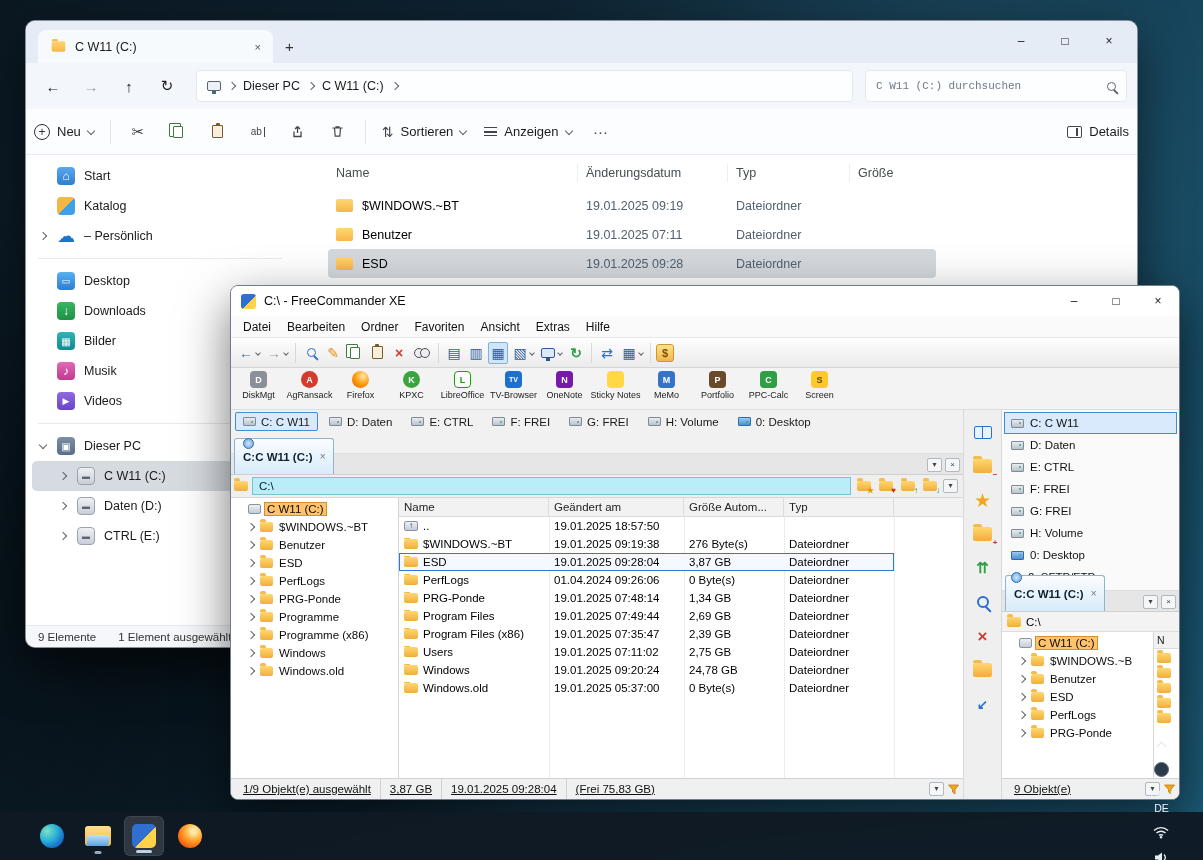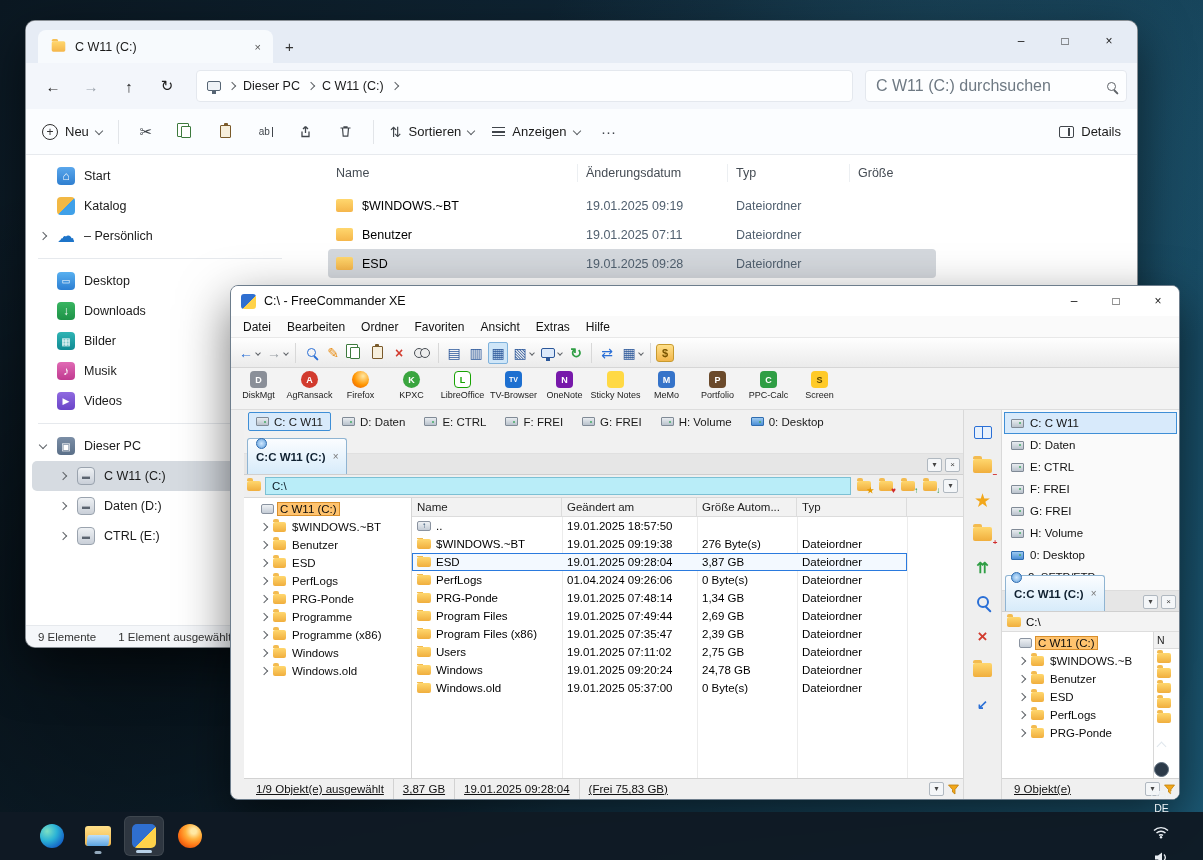--- a/index.html
+++ b/index.html
@@ -72,25 +72,25 @@
 .ex-newtab{margin:0 0 8px 12px;font-size:15px;color:#333;}
 .ex-cap{position:absolute;top:0;right:6px;height:40px;display:flex;align-items:center;}
 .ex-cap span{width:44px;text-align:center;font-size:12px;color:#222;}
 .ex-navrow{height:46px;background:#f3f6fb;display:flex;align-items:center;gap:4px;padding:0 10px;flex:none;}
 .nav-btn{width:34px;height:32px;display:flex;align-items:center;justify-content:center;font-size:15px;color:#1f1f1f;border-radius:4px;}
 .nav-btn.disabled{color:#9aa2ab;}
 .ex-breadcrumb{flex:1;height:32px;margin:0 8px;background:#fdfeff;border:1px solid #e4e8ee;border-radius:4px;display:flex;align-items:center;gap:8px;padding:0 10px;font-size:12.5px;color:#1a1a1a;}
 .crumbs{display:flex;align-items:center;gap:8px;}
 .crumb-item{display:inline-flex;align-items:center;gap:8px;}
 .ex-search{width:262px;height:32px;background:#fdfeff;border:1px solid #e4e8ee;border-radius:4px;display:flex;align-items:center;padding:0 10px;gap:6px;}
-.ex-search-input{flex:1;border:none;outline:none;background:transparent;font-family:Liberation Sans, sans-serif;font-size:16px;color:#555;}
+.ex-search-input{flex:1;border:none;outline:none;background:transparent;font-family:Liberation Mono, monospace;font-size:11px;color:#555;}
 .ex-search-input::placeholder{color:#6e7983;}
 .mag.gray{border-color:#5f6368;}
 .mag.gray::after{background:#5f6368;}
-.ex-toolbar{height:46px;background:#fbfdff;border-bottom:1px solid #e7eaee;display:flex;align-items:center;gap:10px;padding:0 12px;font-size:13px;color:#1b1b1b;flex:none;}
+.ex-toolbar{height:46px;background:#fbfdff;border-bottom:1px solid #e7eaee;display:flex;align-items:center;gap:10px;padding:0 4px;font-size:13px;color:#1b1b1b;flex:none;}
 .tb-btn{display:flex;align-items:center;gap:7px;padding:0 4px;}
 .tb-ic{width:30px;height:30px;display:flex;align-items:center;justify-content:center;color:#41464c;font-size:15px;position:relative;z-index:0;border-radius:4px;}
 .tb-sep{width:1px;height:24px;background:#e2e5e9;margin:0 2px;}
 .tb-right{margin-left:auto;}
 .gly{font-size:14px;color:#41464c;}
 .ex-body{flex:1;display:flex;min-height:0;background:#fff;}
 .ex-sidebar{width:268px;padding:6px 6px 0;overflow:hidden;flex:none;}
 .sb-item{height:30px;display:flex;align-items:center;gap:9px;padding:0 6px;border-radius:5px;font-size:12.5px;color:#1a1a1a;}
 .sb-item.selected{background:#d6dbe1;}
 .sb-item.indent{padding-left:26px;}
@@ -145,21 +145,21 @@
 .aic.app-firefox{background:radial-gradient(circle at 65% 30%,#ffe8a3,#ff9500 55%,#e3540e);border-radius:50%;}
 .aic.app-kpxc{background:#3aa53f;border-radius:50%;}
 .aic.app-libre{background:#fff;border:1px solid #18a303;color:#18a303;}
 .aic.app-tv{background:#1d6fd0;font-size:7px;}
 .aic.app-onenote{background:#7719aa;}
 .aic.app-sticky{background:#ffd944;color:#9c6e00;}
 .aic.app-memo{background:#3573c9;}
 .aic.app-portfolio{background:#6b4a2b;}
 .aic.app-ppc{background:#2f9e44;}
 .aic.app-screen{background:#ffca28;color:#5a4500;}
-.fc-main{flex:1;display:flex;min-height:0;margin-left:13px;}
+.fc-main{flex:1;display:flex;min-height:0;}
 .fc-left{flex:1;display:flex;flex-direction:column;min-width:0;}
 .fc-mid{width:38px;border-left:1px solid #d9d9d9;background:#efefef;display:flex;flex-direction:column;align-items:center;padding-top:10px;gap:10px;flex:none;}
 .fc-right{width:178px;border-left:1px solid #d9d9d9;display:flex;flex-direction:column;background:#f6f6f6;min-height:0;flex:none;}
 .fc-drives{display:flex;align-items:center;gap:3px;height:23px;padding:1px 4px;background:#f1f1f1;flex:none;}
 .fc-drives.row2{height:21px;border-bottom:1px solid #e0e0e0;}
 .drv{display:flex;align-items:center;gap:5px;height:19px;padding:0 7px;font-size:11.5px;color:#1a1a1a;border:1px solid transparent;border-radius:2px;}
 .drv.selected{background:#d8eafb;border-color:#3e8ed6;}
 .fc-tabrow{height:21px;background:#e6e6e6;display:flex;align-items:flex-end;padding:0 3px;border-bottom:1px solid #cfcfcf;flex:none;}
 .fc-tab{height:36px;display:flex;align-items:center;gap:7px;padding:0 8px;background:linear-gradient(#fbfdff,#d7ebfa);border:1px solid #8fb4d2;border-bottom:none;border-radius:3px 3px 0 0;font-size:11.5px;font-weight:bold;color:#0f2030;}
 .tabx{font-size:10px;color:#777;font-weight:normal;}

